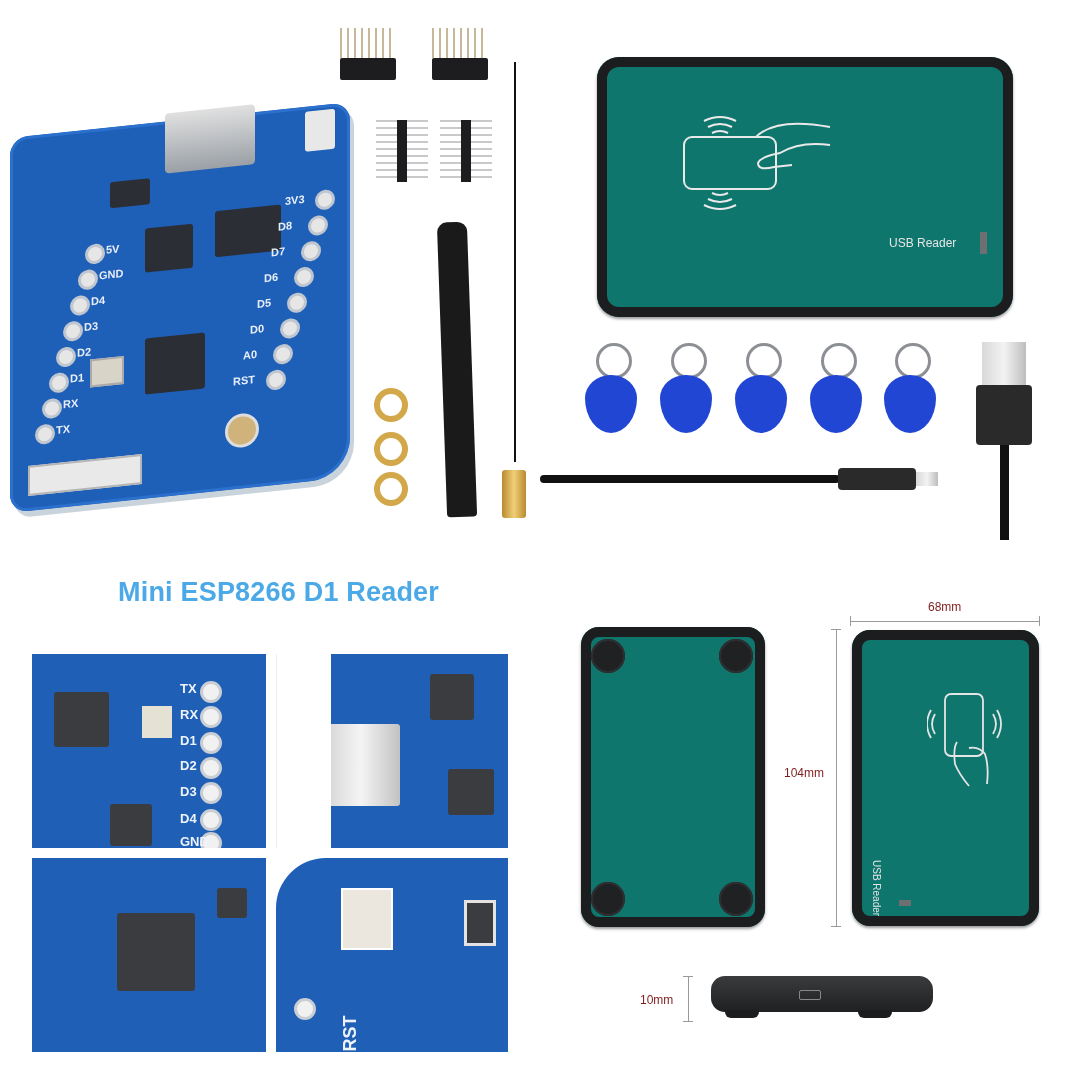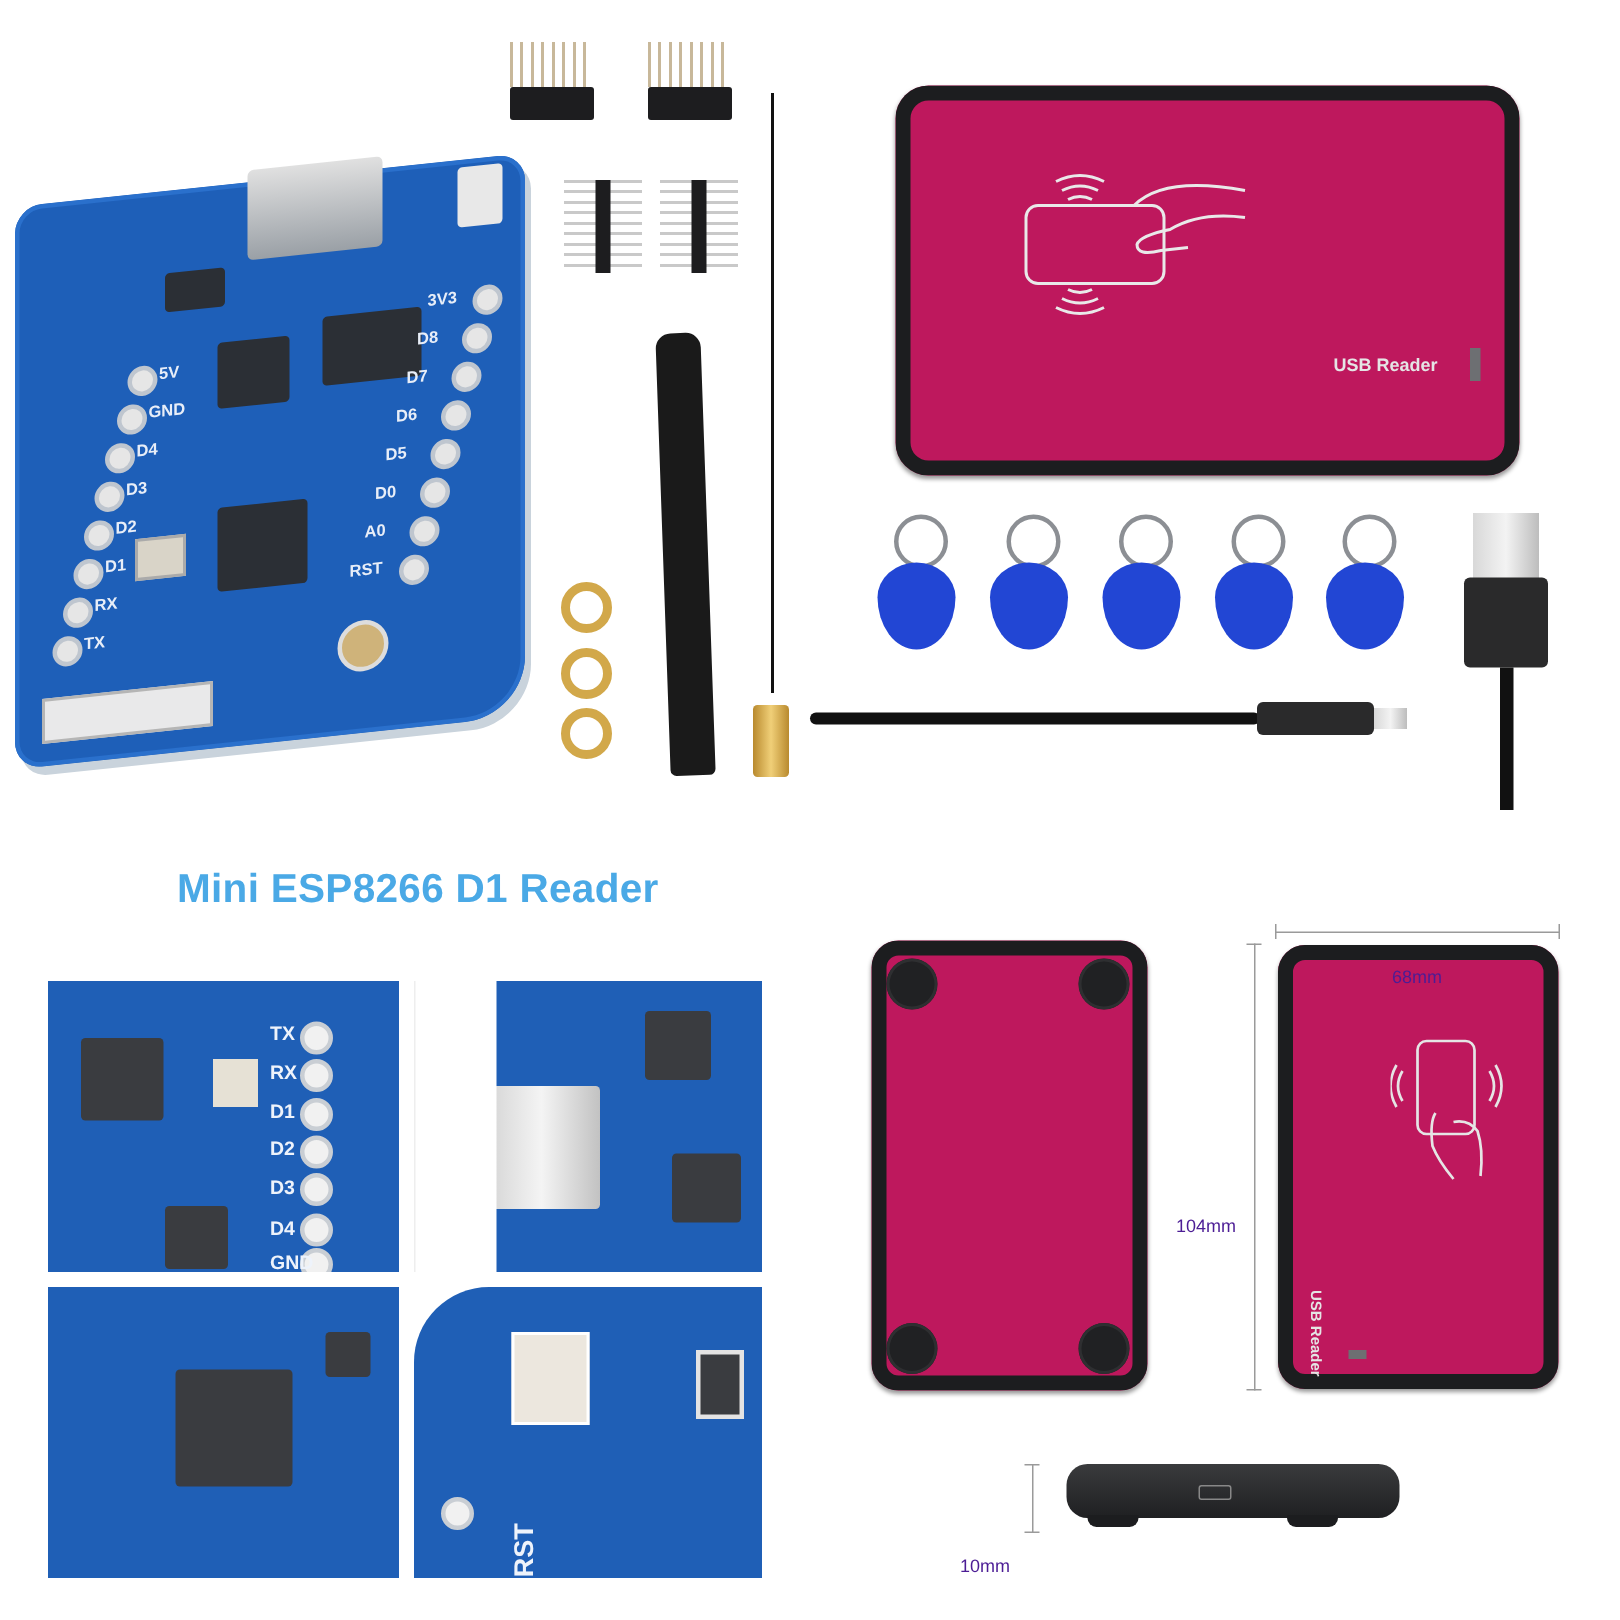--- a/index.html
+++ b/index.html
@@ -15,33 +15,33 @@
   .wifi-module{background:#e9e9ea;border:2px solid #b5b5b5;}
   
   .hdr-f{background:#1d1d1f;height:22px;width:56px;border-radius:2px;}
   .hdr-pins{height:30px;width:56px;background:repeating-linear-gradient(90deg,#c8b89a 0 2px,transparent 2px 7px);}
   .hdr-m{width:10px;height:62px;background:#1d1d1f;}
   .hdr-m-pins{width:52px;height:62px;background:repeating-linear-gradient(180deg,#c9c9c9 0 2px,transparent 2px 7px);}
   .antenna{background:#1a1a1a;border-radius:10px 10px 4px 4px;}
   .ring{border-radius:50%;border:6px solid #d2a84a;width:22px;height:22px;}
   .cable{background:#111;}
   
-  .reader{background:#be185d;border-radius:22px;box-shadow:inset 0 0 0 10px #1c1d1f, 0 2px 3px #999;font-weight:bold;}
+  .reader{background:#0f766e;border-radius:22px;box-shadow:inset 0 0 0 10px #1c1d1f, 0 2px 3px #999;}
   .reader-label{color:#e5e5e5;font-size:12px;}
   .led{background:#6d6f72;}
   .fob{width:52px;height:58px;background:#2246d4;border-radius:50% 50% 50% 50% / 40% 40% 60% 60%;}
   .fob-ring{width:30px;height:30px;border:3px solid #8c8f94;border-radius:50%;}
   .usbA{background:#2a2a2b;border-radius:4px;}
   .usbA-metal{background:linear-gradient(90deg,#d8d8d8,#f3f3f3,#bdbdbd);}
   .title{left:118px;top:577px;color:#4aa9e6;font-size:27px;font-weight:bold;letter-spacing:0.2px;}
   .tile{background:#1f5fb6;overflow:hidden;}
   .tile .chip{position:absolute;background:#3a3c40;border-radius:3px;}
   .tile .pad{position:absolute;width:16px;height:16px;border-radius:50%;background:#f1f1f1;border:3px solid #c9ced4;}
   .tile .lbl{position:absolute;color:#eef3fb;font-size:13px;font-weight:bold;}
-  .dim{color:#4c1d95;font-size:12px;margin-top:44px;}
+  .dim{color:#7f1d1d;font-size:12px;}
   .dimline{background:#9a9a9a;}
   .foot{width:34px;height:34px;border-radius:50%;background:#202123;box-shadow:inset 0 0 0 2px #2e2f31;}
 </style>
 </head>
 <body>
 
 <div class="abs pcb">
   <div class="abs usb-port"></div>
   <div class="abs" style="left:295px;top:5px;width:30px;height:40px;background:#e8e8e8;border-radius:3px;"></div>
   <div class="chip" style="left:100px;top:55px;width:40px;height:26px;"></div>

